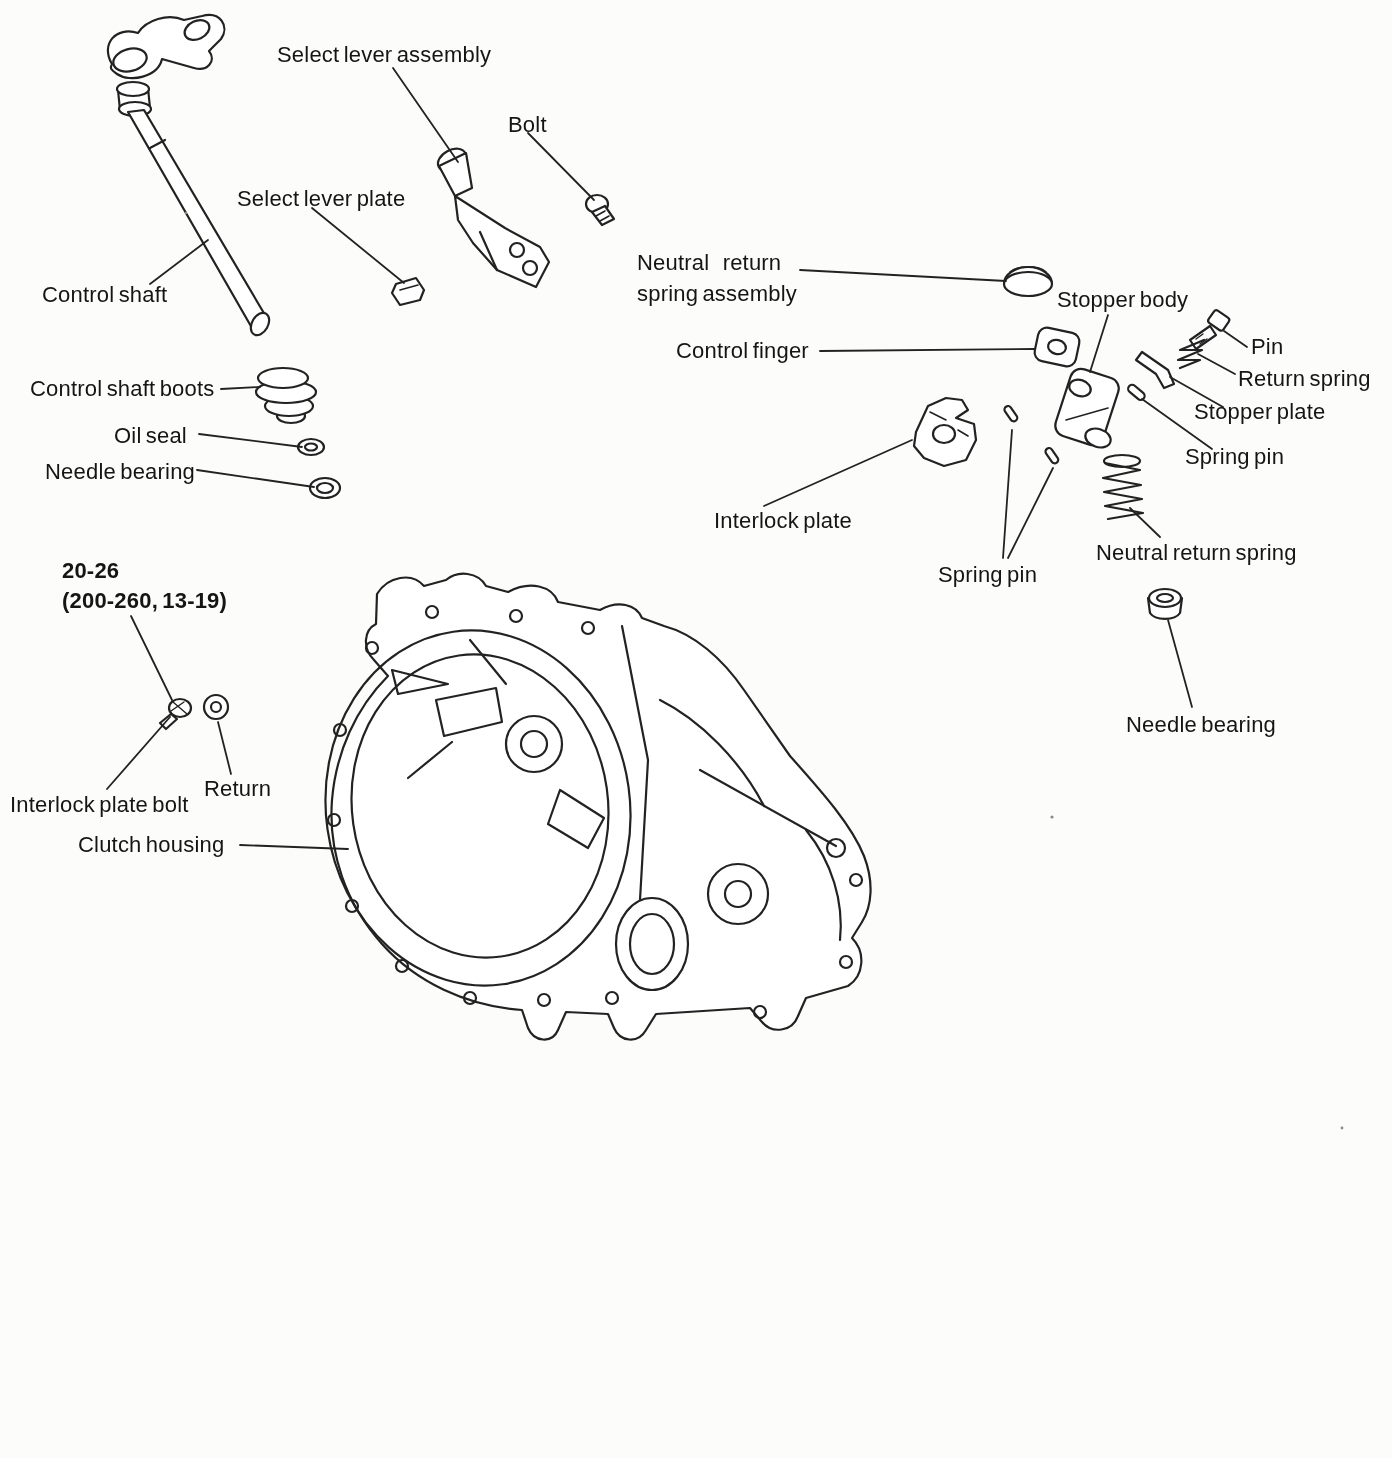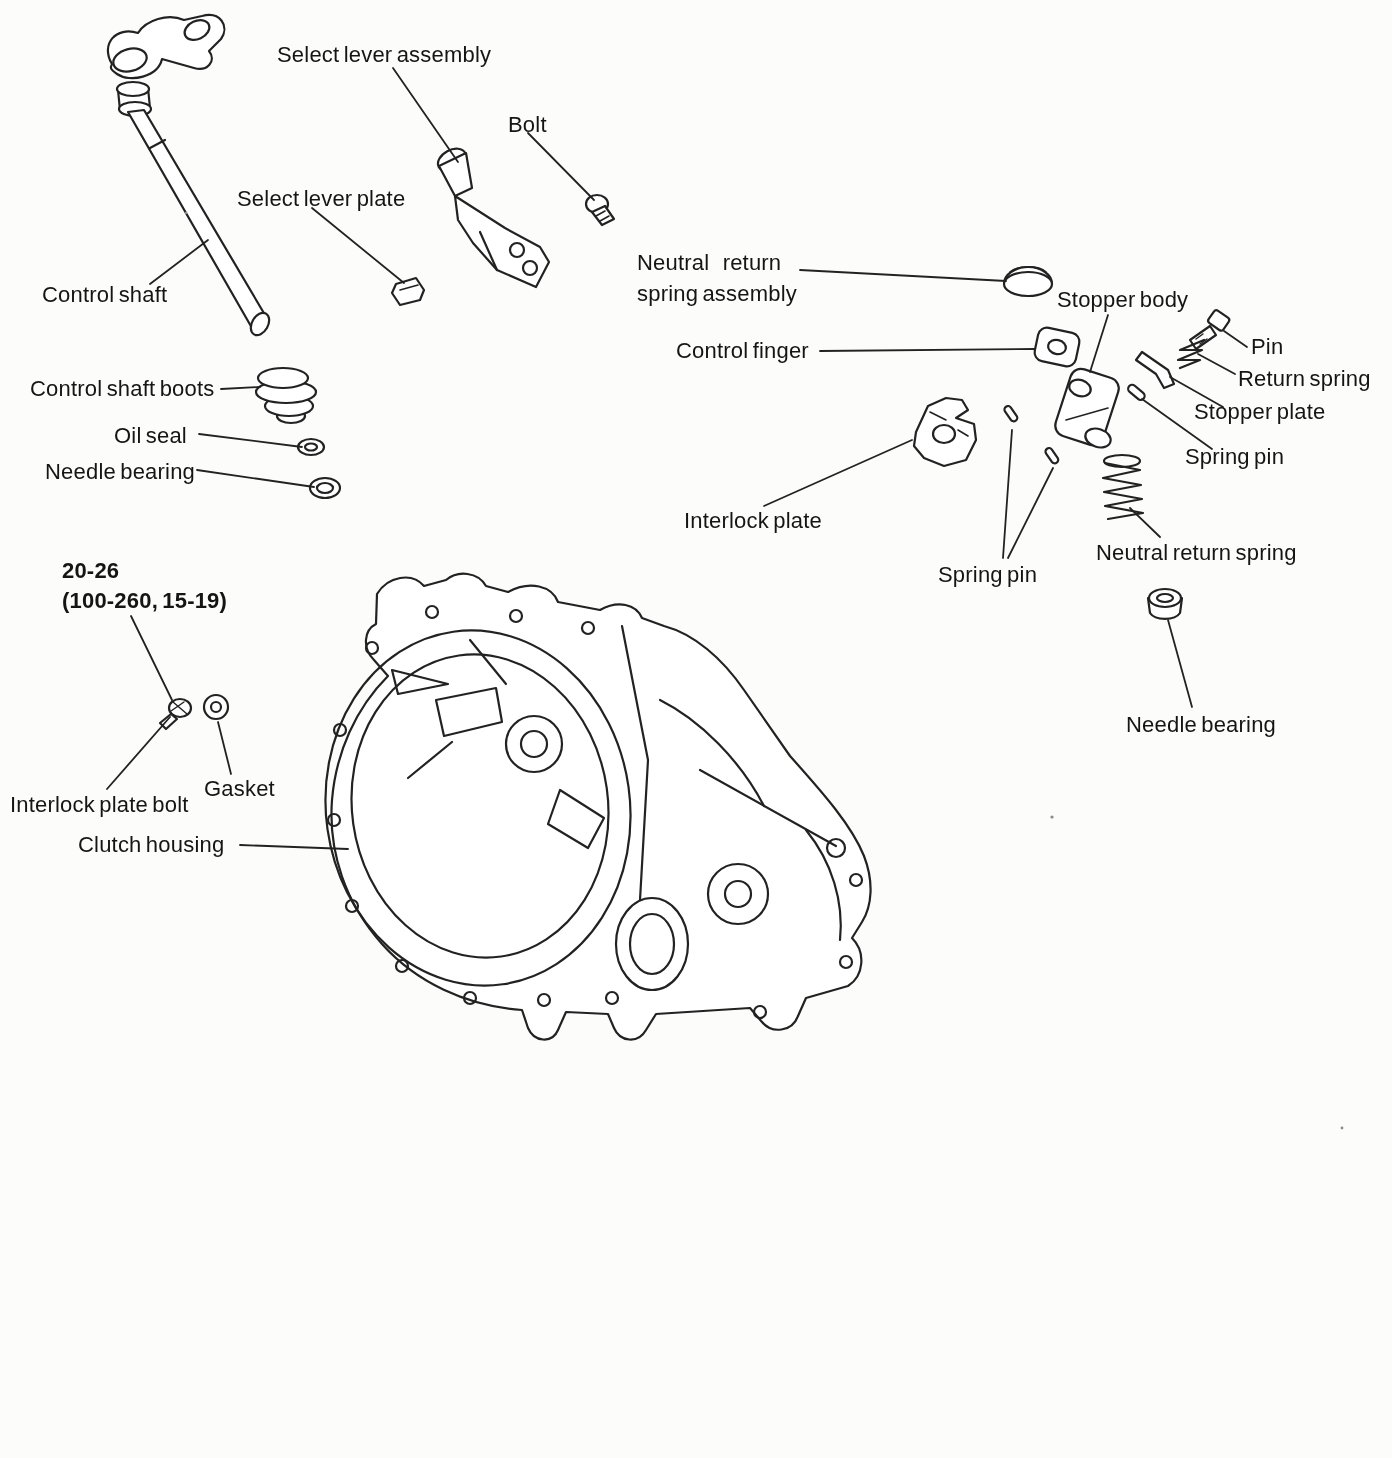--- a/index.html
+++ b/index.html
@@ -235,24 +235,24 @@
   <div class="label" style="left:637px; top:281px">spring assembly</div>
   <div class="label" style="left:1057px; top:287px">Stopper body</div>
   <div class="label" style="left:676px; top:338px">Control finger</div>
   <div class="label" style="left:1251px; top:334px">Pin</div>
   <div class="label" style="left:1238px; top:366px">Return spring</div>
   <div class="label" style="left:1194px; top:399px">Stopper plate</div>
   <div class="label" style="left:1185px; top:444px">Spring pin</div>
   <div class="label" style="left:30px;  top:376px">Control shaft boots</div>
   <div class="label" style="left:114px; top:423px">Oil seal</div>
   <div class="label" style="left:45px;  top:459px">Needle bearing</div>
-  <div class="label" style="left:684px; top:508px">Interlock plate</div>
+  <div class="label" style="left:714px; top:508px">Interlock plate</div>
   <div class="label" style="left:938px; top:562px">Spring pin</div>
   <div class="label" style="left:1096px; top:540px">Neutral return spring</div>
   <div class="label" style="left:1126px; top:712px">Needle bearing</div>
-  <div class="label" style="left:204px; top:776px">Gasket</div>
+  <div class="label" style="left:204px; top:776px">Return</div>
   <div class="label" style="left:10px;  top:792px">Interlock plate bolt</div>
   <div class="label" style="left:78px;  top:832px">Clutch housing</div>
 
   <div class="label bold" style="left:62px; top:558px">20-26</div>
-  <div class="label bold" style="left:62px; top:588px">(100-260, 15-19)</div>
+  <div class="label bold" style="left:62px; top:588px">(200-260, 13-19)</div>
 
 </div>
 
 </body></html>

